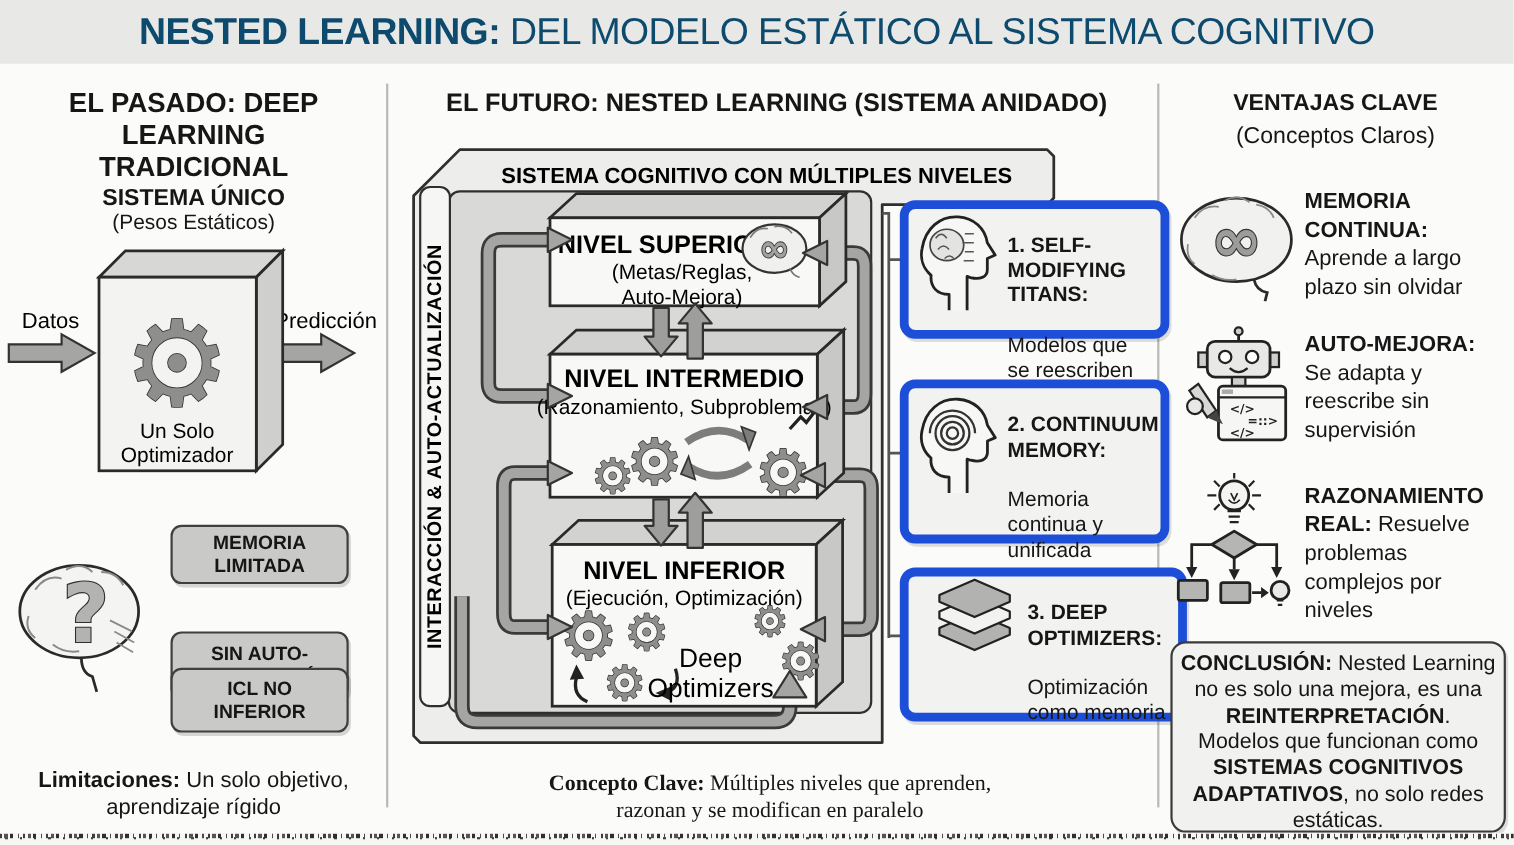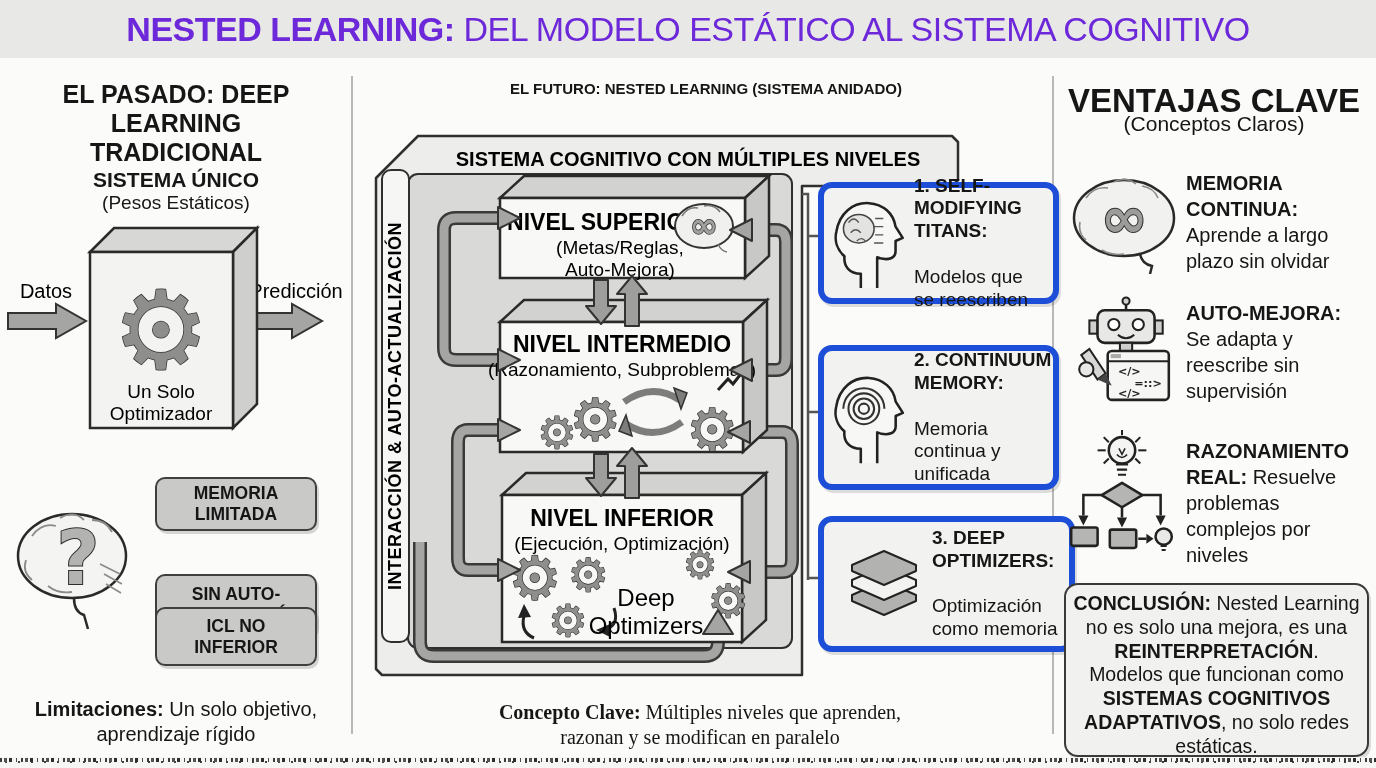--- a/index.html
+++ b/index.html
@@ -8,32 +8,32 @@
     background:#fbfbf9;color:#161616;
     font-family:"Liberation Sans",sans-serif;
     -webkit-font-smoothing:antialiased;
   }
   .abs{position:absolute;}
   .ctr{text-align:center;}
   .pre{white-space:pre-line;}
   .b{font-weight:bold;}
   #title-bar{left:0;top:0;width:1376px;height:58px;background:#e8e8e6;
     display:flex;align-items:center;justify-content:center;}
-  #title-bar .t{font-size:34px;letter-spacing:-0.5px;color:#6d28d9;}
+  #title-bar .t{font-size:34px;letter-spacing:-0.5px;color:#0c4a6e;}
   #title-bar .t .bold{font-weight:bold;}
   .divider{width:2px;background:#b8b8b6;top:76px;height:658px;}
   .limit-box{
     left:155px;width:158px;background:#c9c9c7;border:2px solid #3f3f3f;border-radius:10px;
     display:flex;align-items:center;justify-content:center;
     font-weight:bold;font-size:17.5px;line-height:1.18;text-align:center;white-space:pre-line;
     box-shadow:2px 3px 0 rgba(0,0,0,0.15);
   }
   .callout{
-    background:#f2f2f0;border:6px solid #1d4ed8;border-radius:14px;
-    left:818px;width:229px;display:flex;align-items:center;
+    background:#f2f2f0;border:8px solid #1d4ed8;border-radius:14px;
+    left:818px;width:229px;display:flex;align-items:flex-start;
     box-shadow:2px 3px 0 rgba(0,0,0,0.12);
   }
   .callout .txt{font-size:19px;line-height:1.2;}
   .callout .txt .cta{font-weight:bold;}
   .ritem-txt{font-size:20px;line-height:1.3;}
   svg text{font-family:"Liberation Sans",sans-serif;}
   svg .sym{font-family:"DejaVu Sans",sans-serif;}
   #bottom-strip{
     left:0;top:757px;width:1376px;height:11px;background:#f6f6f4;
     background-image:
@@ -85,21 +85,21 @@
 <div class="abs limit-box" style="top:477px;height:50px;">MEMORIA
 LIMITADA</div>
 <div class="abs limit-box" style="top:538px;height:58px;margin-top:36px;">SIN AUTO-
 MODIFICACIÓN</div>
 <div class="abs limit-box" style="top:607px;height:55px;">ICL NO
 INFERIOR</div>
 
 <div class="abs ctr pre" style="left:16px;top:697px;width:320px;font-size:20px;line-height:1.25;"><span class="b">Limitaciones:</span><span> Un solo objetivo,
 aprendizaje rígido</span></div>
 
-<div class="abs ctr b" style="left:362px;top:80px;width:688px;font-size:15px;">EL FUTURO: NESTED LEARNING (SISTEMA ANIDADO)</div>
+<div class="abs ctr b" style="left:362px;top:80px;width:688px;font-size:23px;">EL FUTURO: NESTED LEARNING (SISTEMA ANIDADO)</div>
 
 <svg class="abs" style="left:352px;top:130px;" width="701" height="560" viewBox="0 0 701 560">
 
   <polygon points="66,6 600,6 606,12 606,50 600,56 450,56 450,545 30,545 24,539 24,48" fill="#ededeb" stroke="#2f2f2f" stroke-width="2.5" stroke-linejoin="round"></polygon>
   <text x="336" y="36" text-anchor="middle" font-size="20" font-weight="bold">SISTEMA COGNITIVO CON MÚLTIPLES NIVELES</text>
 
   <rect x="56" y="44" width="384" height="474" rx="10" fill="#d9d9d7" stroke="#2f2f2f" stroke-width="2"></rect>
 
   <rect x="30" y="40" width="27" height="472" rx="9" fill="#f6f6f4" stroke="#2f2f2f" stroke-width="2"></rect>
   <text transform="translate(49 276) rotate(-90)" text-anchor="middle" font-size="18" font-weight="bold" letter-spacing="0.5">INTERACCIÓN &amp; AUTO-ACTUALIZACIÓN</text>
@@ -241,21 +241,21 @@
     <div class="cta">3. DEEP
 OPTIMIZERS:</div>
     <div>Optimización
 como memoria</div>
   </div>
 </div>
 
 <div class="abs ctr pre" style="left:440px;top:700px;width:520px;font-size:20px;line-height:1.25;font-family:Liberation Serif, serif;"><span class="b">Concepto Clave:</span><span> Múltiples niveles que aprenden,
 razonan y se modifican en paralelo</span></div>
 
-<div class="abs ctr b" style="left:1054px;top:82px;width:320px;font-size:33px;">VENTAJAS CLAVE</div>
+<div class="abs ctr b" style="left:1054px;top:82px;width:320px;font-size:21px;">VENTAJAS CLAVE</div>
 <div class="abs ctr" style="left:1054px;top:112px;width:320px;font-size:21px;">(Conceptos Claros)</div>
 
 <svg class="abs" style="left:1068px;top:170px;" width="118" height="104" viewBox="0 0 118 104">
   <ellipse cx="56" cy="48" rx="50" ry="38" fill="#f1f1ef" stroke="#2a2a2a" stroke-width="2.5"></ellipse>
   <path d="M18,28 q8,-12 22,-10 M46,12 q12,-6 22,2 M74,16 q12,2 16,12 M12,52 q-2,12 6,18 M34,80 q10,6 22,4" fill="none" stroke="#8a8a88" stroke-width="1.6"></path>
   <path d="M72,84 q2,10 12,12 l-2,8" fill="none" stroke="#2a2a2a" stroke-width="2.5"></path>
   <text class="sym" x="56" y="67" text-anchor="middle" font-size="56" font-weight="bold" fill="#9c9c9a" stroke="#333" stroke-width="2" paint-order="stroke">∞</text>
 </svg>
 <div class="abs pre ritem-txt" style="left:1186px;top:170px;width:162px;"><span class="b">MEMORIA
 CONTINUA:</span><span>

